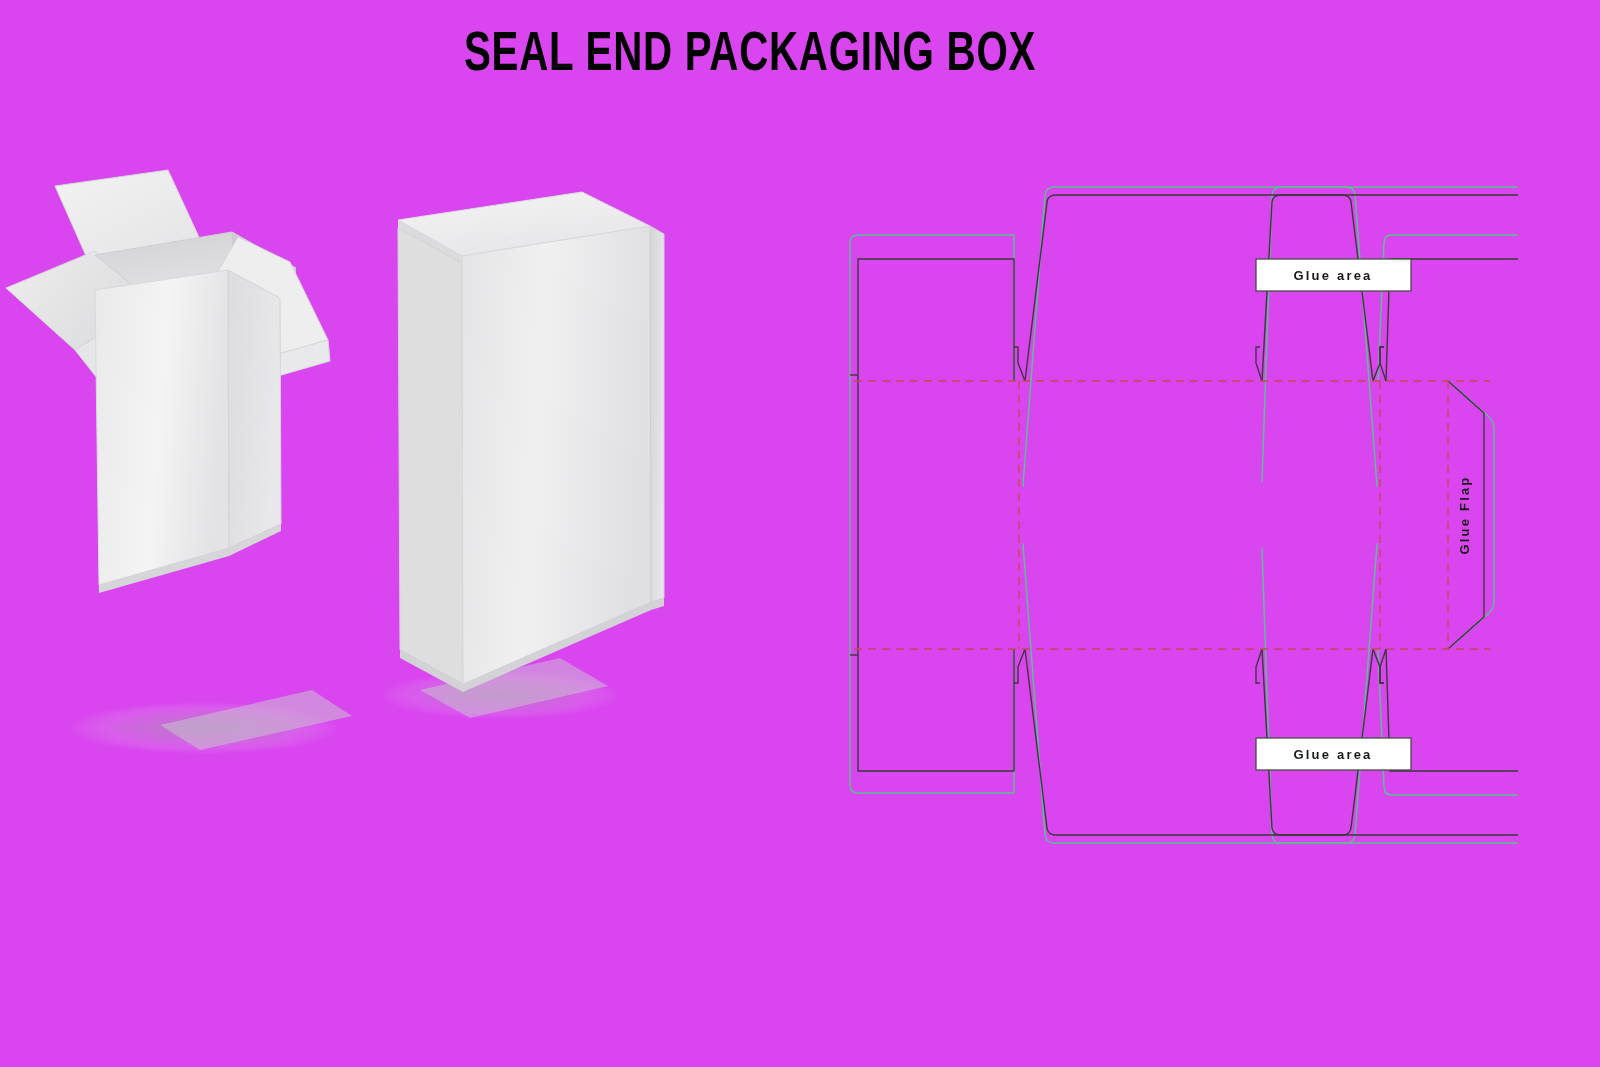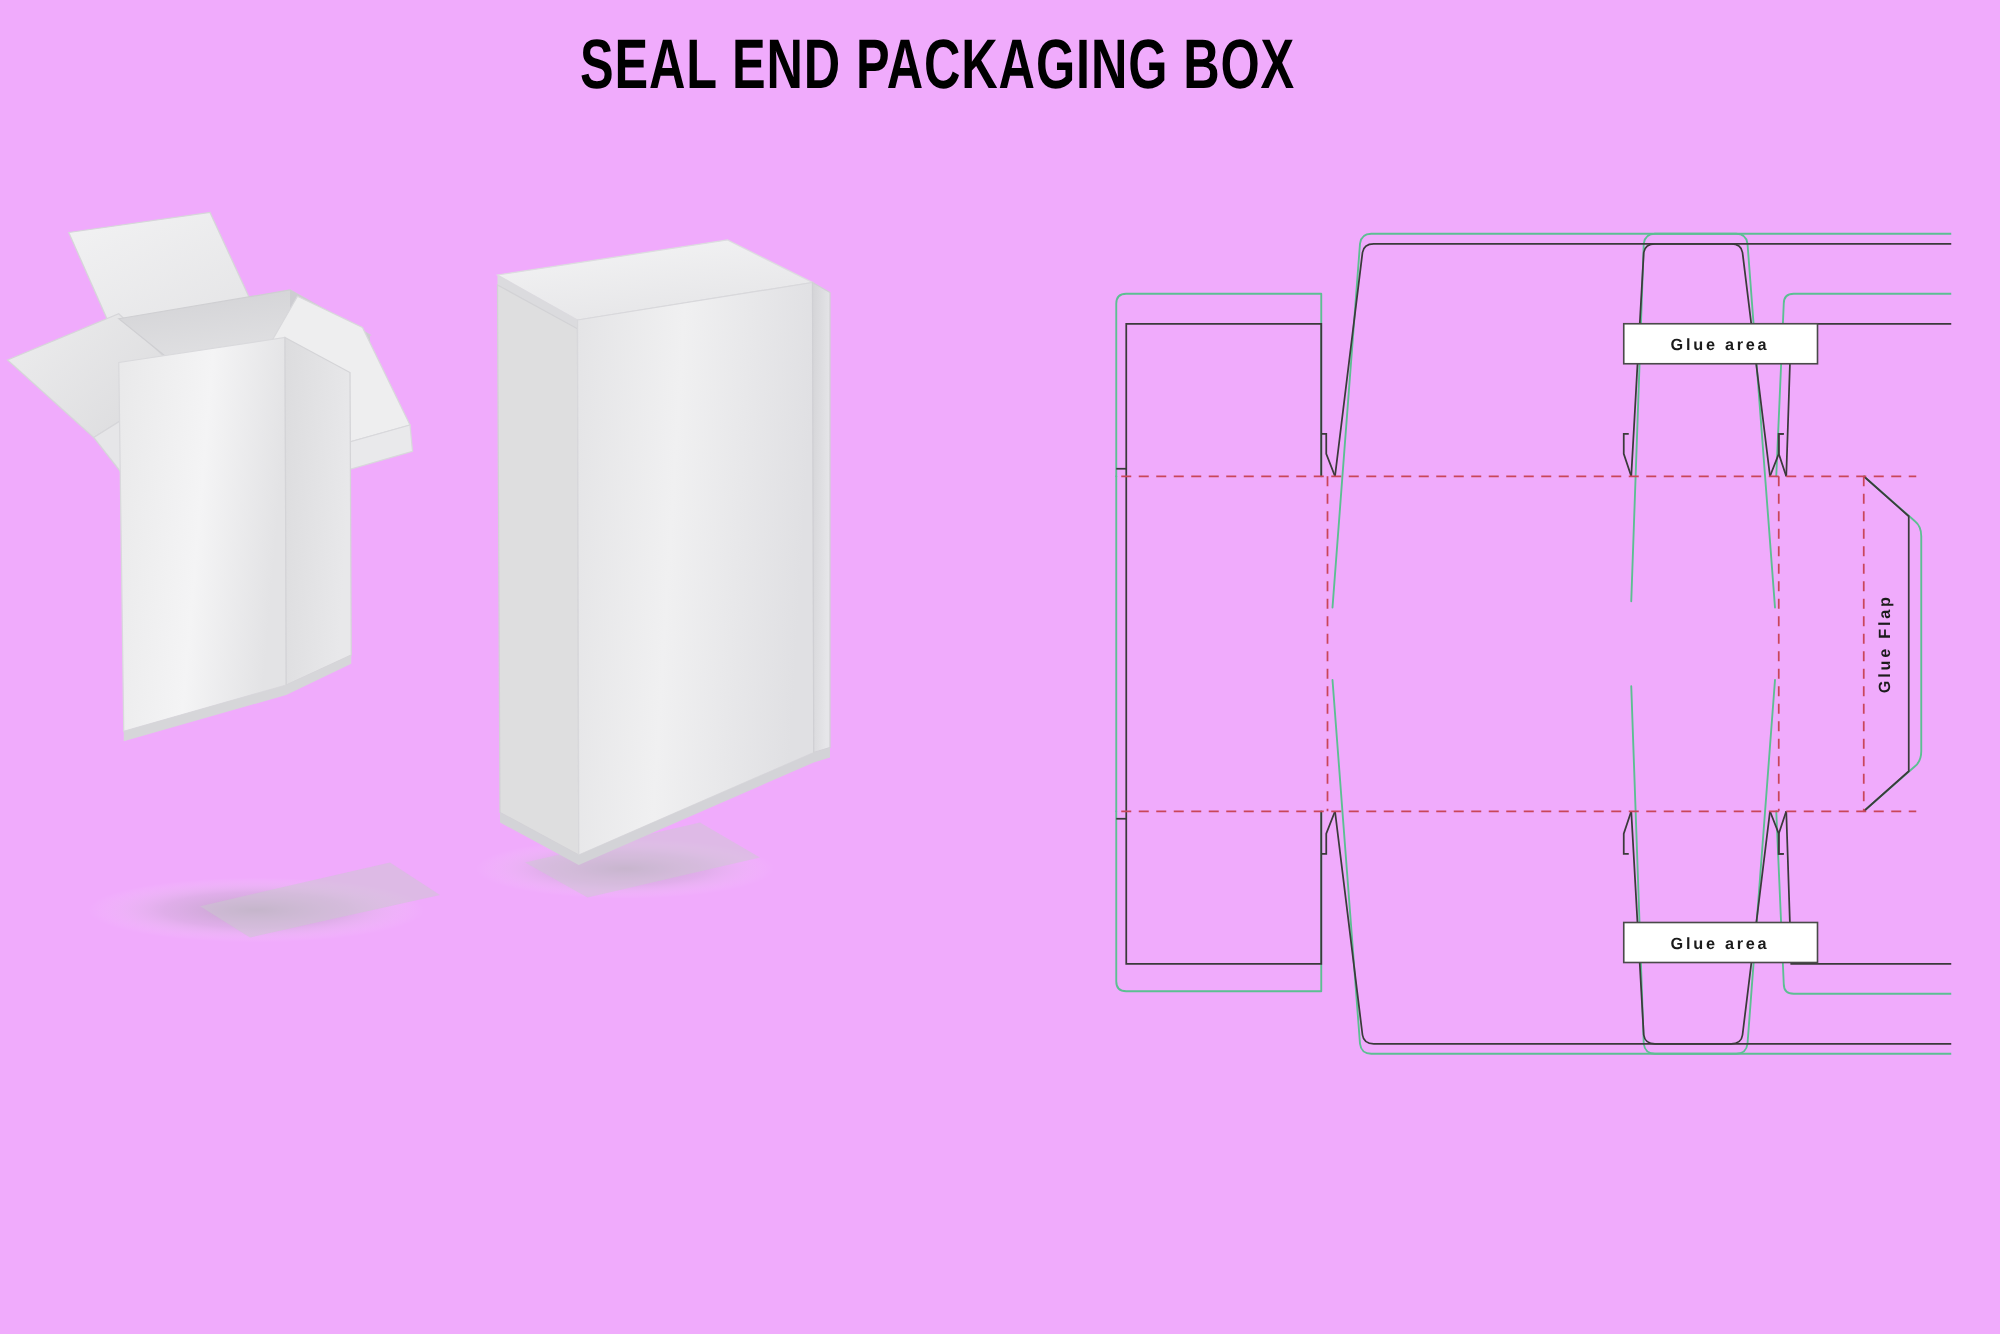--- a/index.html
+++ b/index.html
@@ -13,21 +13,21 @@
     height: 1067px;
     position: relative;
     overflow: hidden;
     font-family: "Liberation Sans", sans-serif;
     -webkit-font-smoothing: antialiased;
   }
 
   #page {
     position: absolute;
     inset: 0;
-    background: #f0abfc;
+    background: #d946ef;
   }
 
   
   #title {
     position: absolute;
     left: 0;
     top: 22px;
     width: 1500px;
     text-align: center;
     font-family: "Liberation Sans Narrow", "Liberation Sans", sans-serif;
@@ -47,21 +47,21 @@
     left: 0;
     top: 150px;
     width: 690px;
     height: 700px;
   }
   .mockup-svg { position: absolute; left: 0; top: 0; }
 
   
   #dieline-wrap {
     position: absolute;
-    left: 721px;
+    left: 678px;
     top: 185px;
     width: 840px;
     height: 660px;
   }
   #dieline-svg { display: block; }
 
   .die-label-text {
     font-family: "Liberation Sans", sans-serif;
     font-size: 13px;
     font-weight: 700;

